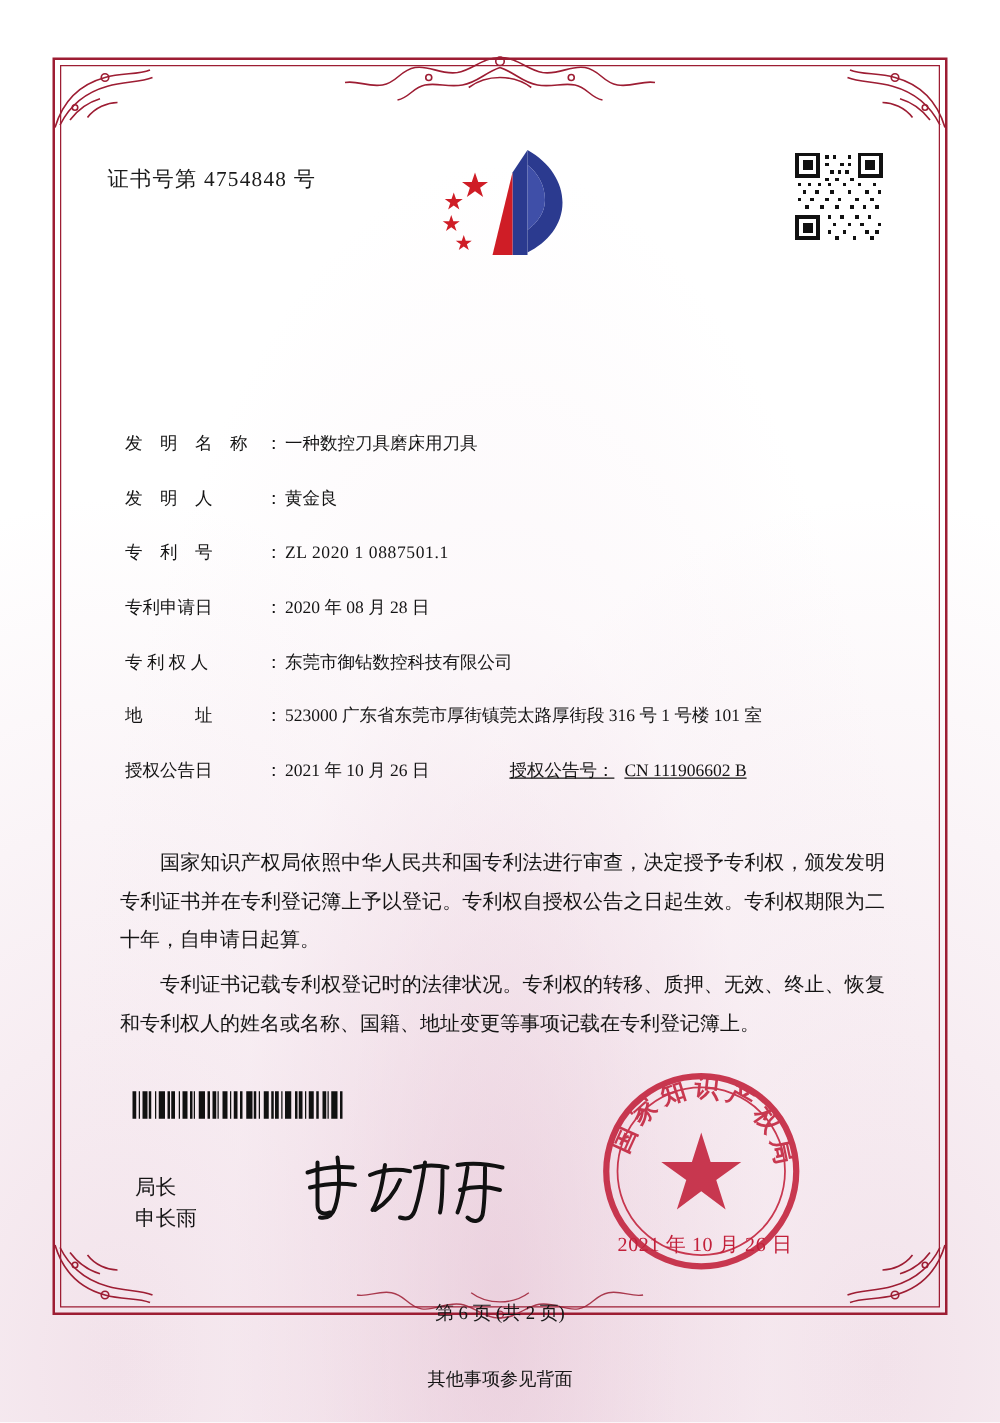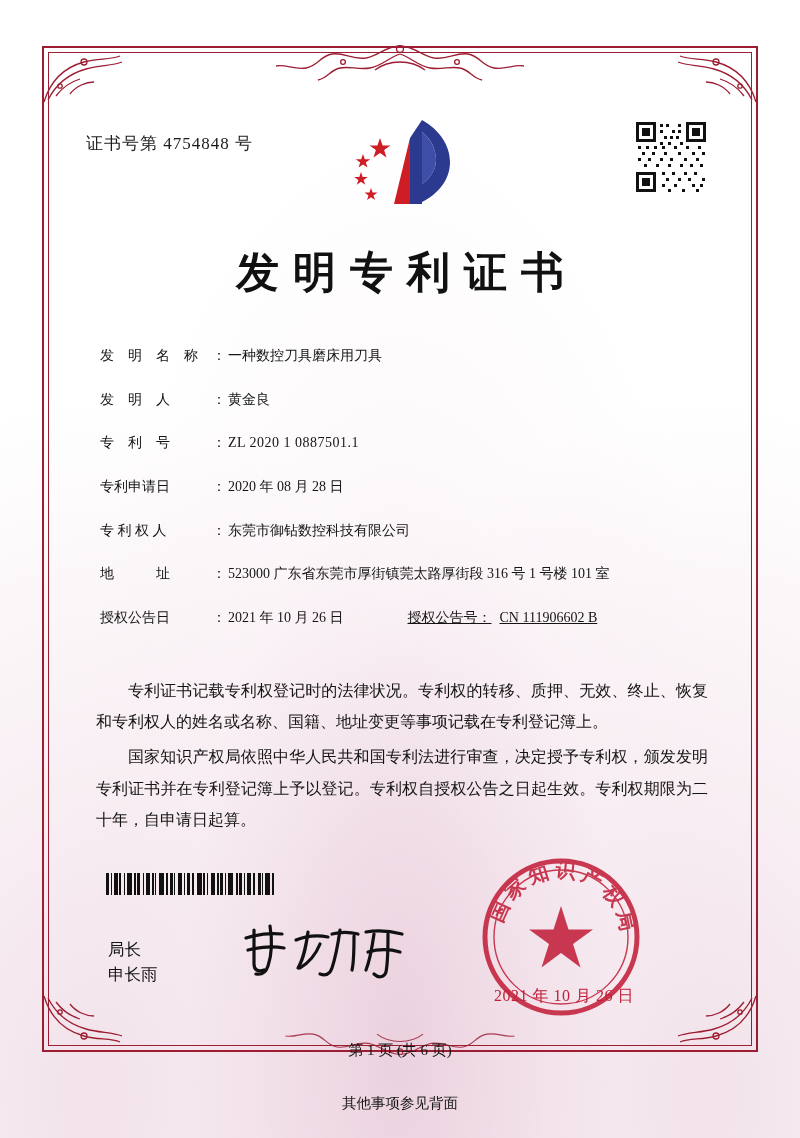--- a/index.html
+++ b/index.html
@@ -296,21 +296,20 @@
           <rect x="40" y="64" width="3" height="3"></rect>
           <rect x="58" y="64" width="3" height="3"></rect>
           <rect x="66" y="64" width="3" height="3"></rect>
         <rect x="34" y="69" width="3" height="3"></rect>
           <rect x="48" y="69" width="3" height="3"></rect>
           <rect x="62" y="69" width="3" height="3"></rect>
       </g>
     </svg>
   </div>
 
-  <div class="title">发明专利证书</div>
 
   <div class="fields">
 
     <div class="frow">
       <div class="flabel">发　明　名　称</div>
       <div class="fcolon">：</div>
       <div class="fvalue">一种数控刀具磨床用刀具</div>
     </div>
 
     <div class="frow">
@@ -347,22 +346,22 @@
       <div class="flabel">授权公告日</div>
       <div class="fcolon">：</div>
       <div class="fvalue">2021 年 10 月 26 日</div>
       <div class="second-label">授权公告号：</div>
       <div class="second-value">CN 111906602 B</div>
     </div>
 
   </div>
 
   <div class="paras">
+    <p>国家知识产权局依照中华人民共和国专利法进行审查，决定授予专利权，颁发发明专利证书并在专利登记簿上予以登记。专利权自授权公告之日起生效。专利权期限为二十年，自申请日起算。</p>
     <p>专利证书记载专利权登记时的法律状况。专利权的转移、质押、无效、终止、恢复和专利权人的姓名或名称、国籍、地址变更等事项记载在专利登记簿上。</p>
-    <p>国家知识产权局依照中华人民共和国专利法进行审查，决定授予专利权，颁发发明专利证书并在专利登记簿上予以登记。专利权自授权公告之日起生效。专利权期限为二十年，自申请日起算。</p>
   </div>
 
   <div class="barcode">
     <i style="width:3px"></i>
       <i style="width:2px;background:transparent"></i>
     <i style="width:1px"></i>
       <i style="width:2px;background:transparent"></i>
     <i style="width:4px"></i>
       <i style="width:1px;background:transparent"></i>
     <i style="width:2px"></i>
@@ -467,16 +466,16 @@
 
         <path id="arcpath" d="M23 83 A60 60 0 0 1 143 83" fill="none"></path>
         <text fill="#c2203a" font-size="20" font-family="'Liberation Serif',serif" font-weight="bold" letter-spacing="5">
           <textPath href="#arcpath" startOffset="7%">国家知识产权局</textPath>
         </text>
       </g>
     </svg>
   </div>
   <div class="seal-date">2021 年 10 月 26 日</div>
 
-  <div class="pagenum">第 1 页 (共 6 页)</div>
+  <div class="pagenum">第 6 页 (共 2 页)</div>
   <div class="footnote">其他事项参见背面</div>
 
 </div>
 
 </body></html>

